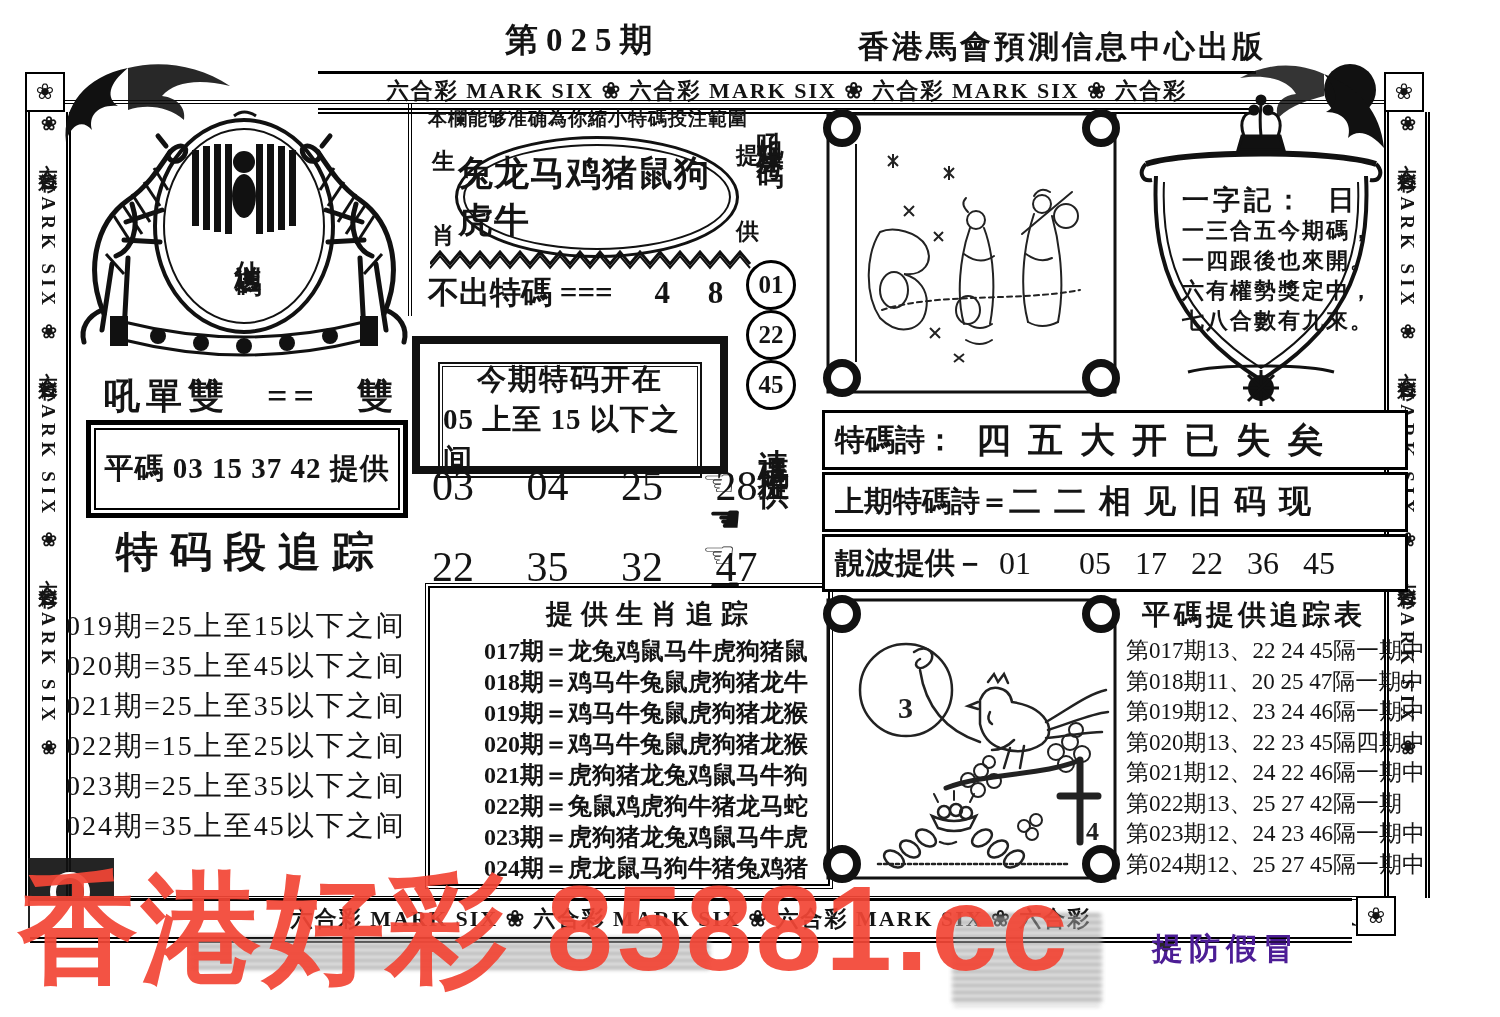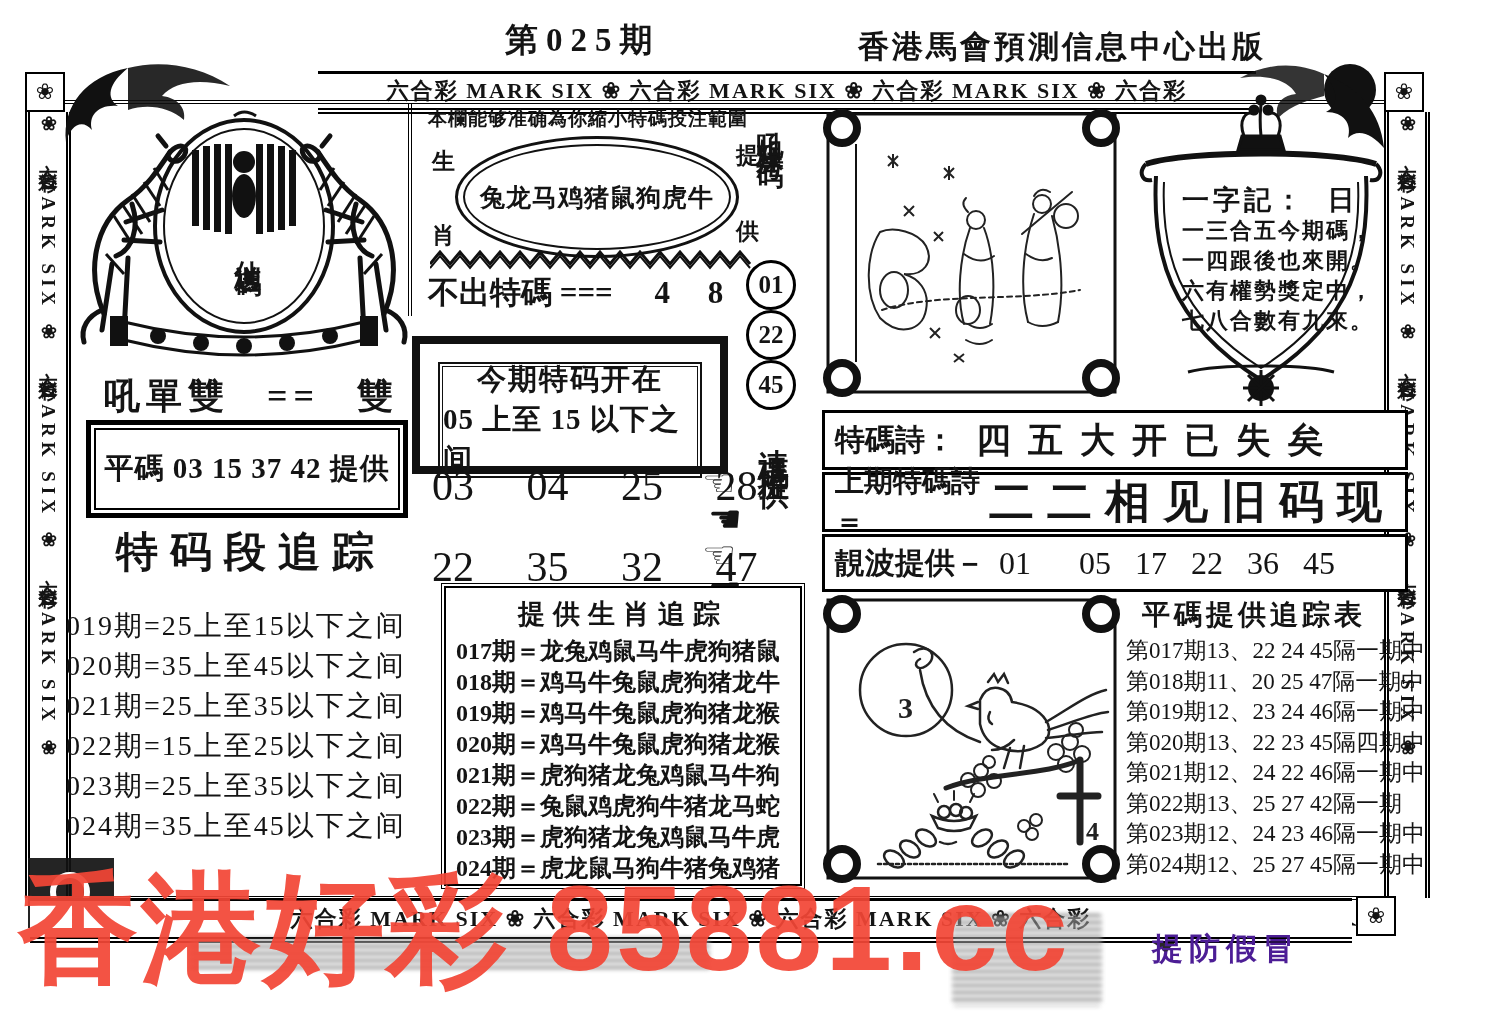--- a/index.html
+++ b/index.html
@@ -177,21 +177,21 @@
   <div class="abs b" style="left:428px;top:106px;font-size:19px;letter-spacing:1px;width:330px;">本欄能够准确為你縮小特碼投注範圍</div>
 
   <div class="abs b" style="left:432px;top:146px;font-size:23px;">生</div>
   <div class="abs b" style="left:432px;top:220px;font-size:23px;">肖</div>
   <div class="abs b" style="left:736px;top:140px;font-size:23px;">提</div>
   <div class="abs b" style="left:736px;top:216px;font-size:23px;">供</div>
 
   <div class="abs" style="left:455px;top:136px;width:278px;height:116px;border:3px solid #111;border-radius:50%;
               display:flex;align-items:center;justify-content:center;">
     <div style="position:absolute;inset:5px;border:2px solid #111;border-radius:50%;"></div>
-    <span class="b" style="font-size:25px;letter-spacing:1px;position:relative;">兔龙马鸡猪鼠狗虎牛</span>
+    <span class="b" style="font-size:35px;letter-spacing:1px;position:relative;">兔龙马鸡猪鼠狗虎牛</span>
   </div>
 
   <svg class="abs" style="left:430px;top:248px;" width="322" height="22" viewBox="0 0 322 22">
     <polyline points="0,16 10,4 20,16 30,4 40,16 50,4 60,16 70,4 80,16 90,4 100,16 110,4 120,16 130,4 140,16 150,4 160,16 170,4 180,16 190,4 200,16 210,4 220,16 230,4 240,16 250,4 260,16 270,4 280,16 290,4 300,16 310,4 320,16" fill="none" stroke="#111" stroke-width="3"></polyline>
     <polyline points="0,20 10,8 20,20 30,8 40,20 50,8 60,20 70,8 80,20 90,8 100,20 110,8 120,20 130,8 140,20 150,8 160,20 170,8 180,20 190,8 200,20 210,8 220,20 230,8 240,20 250,8 260,20 270,8 280,20 290,8 300,20 310,8 320,20" fill="none" stroke="#111" stroke-width="2"></polyline>
   </svg>
 
   <div class="abs b" style="left:428px;top:272px;font-size:31px;">
     <span>不出特碼 ===</span>
     <span style="margin-left:34px;word-spacing:30px;">4  8</span>
@@ -207,21 +207,21 @@
   </div>
 
   <div class="abs" style="left:432px;top:462px;font-size:42px;word-spacing:42px;">03 04 25 28</div>
   <div class="abs" style="left:432px;top:543px;font-size:42px;word-spacing:42px;">22 35 32 47</div>
 
   <div class="abs hand" style="left:702px;top:464px;">☜</div>
   <div class="abs hand" style="left:708px;top:500px;">☚</div>
   <div class="abs hand" style="left:702px;top:536px;">☜</div>
   <div class="abs hand" style="left:708px;top:572px;">☚</div>
 
-  <div class="abs zbox" style="left:444px;top:586px;width:354px;height:296px;">
+  <div class="abs zbox" style="left:428px;top:586px;width:354px;height:296px;padding-left:44px;">
     <div class="b" style="text-align:center;font-size:27px;letter-spacing:8px;margin-top:8px;">提供生肖追踪</div>
     <div style="padding:4px 0 0 10px;font-size:24px;line-height:31px;font-weight:bold;">
       <div class="listline">017期＝龙兔鸡鼠马牛虎狗猪鼠</div>
       <div class="listline">018期＝鸡马牛兔鼠虎狗猪龙牛</div>
       <div class="listline">019期＝鸡马牛兔鼠虎狗猪龙猴</div>
       <div class="listline">020期＝鸡马牛兔鼠虎狗猪龙猴</div>
       <div class="listline">021期＝虎狗猪龙兔鸡鼠马牛狗</div>
       <div class="listline">022期＝兔鼠鸡虎狗牛猪龙马蛇</div>
       <div class="listline">023期＝虎狗猪龙兔鸡鼠马牛虎</div>
       <div class="listline">024期＝虎龙鼠马狗牛猪兔鸡猪</div>
@@ -313,21 +313,21 @@
     <div>六有權勢獎定中，</div>
     <div>七八合數有九來。</div>
   </div>
 
   <div class="abs poembox" style="left:822px;top:410px;width:560px;height:54px;">
     <span class="b" style="font-size:30px;">特碼詩：</span>
     <span class="b" style="font-size:35px;letter-spacing:17px;margin-left:21px;white-space:nowrap;">四五大开已失矣</span>
   </div>
   <div class="abs poembox" style="left:822px;top:472px;width:560px;height:54px;">
     <span class="b" style="font-size:29px;">上期特碼詩＝</span>
-    <span class="b" style="font-size:45px;letter-spacing:13px;white-space:nowrap;">二二相见旧码现</span>
+    <span class="b" style="font-size:32px;letter-spacing:13px;white-space:nowrap;">二二相见旧码现</span>
   </div>
   <div class="abs poembox" style="left:822px;top:534px;width:560px;height:52px;">
     <span class="b" style="font-size:30px;">靚波提供－</span>
     <span style="font-size:32px;word-spacing:16px;margin-left:14px;white-space:pre;">01  05 17 22 36 45</span>
   </div>
 
   <svg class="abs" style="left:818px;top:590px;" width="307" height="298" viewBox="0 0 307 298">
     <rect x="10" y="10" width="287" height="278" fill="none" stroke="#111" stroke-width="3"></rect>
     <g fill="#fff" stroke="#111" stroke-width="8">
       <circle cx="24" cy="24" r="15"></circle>

